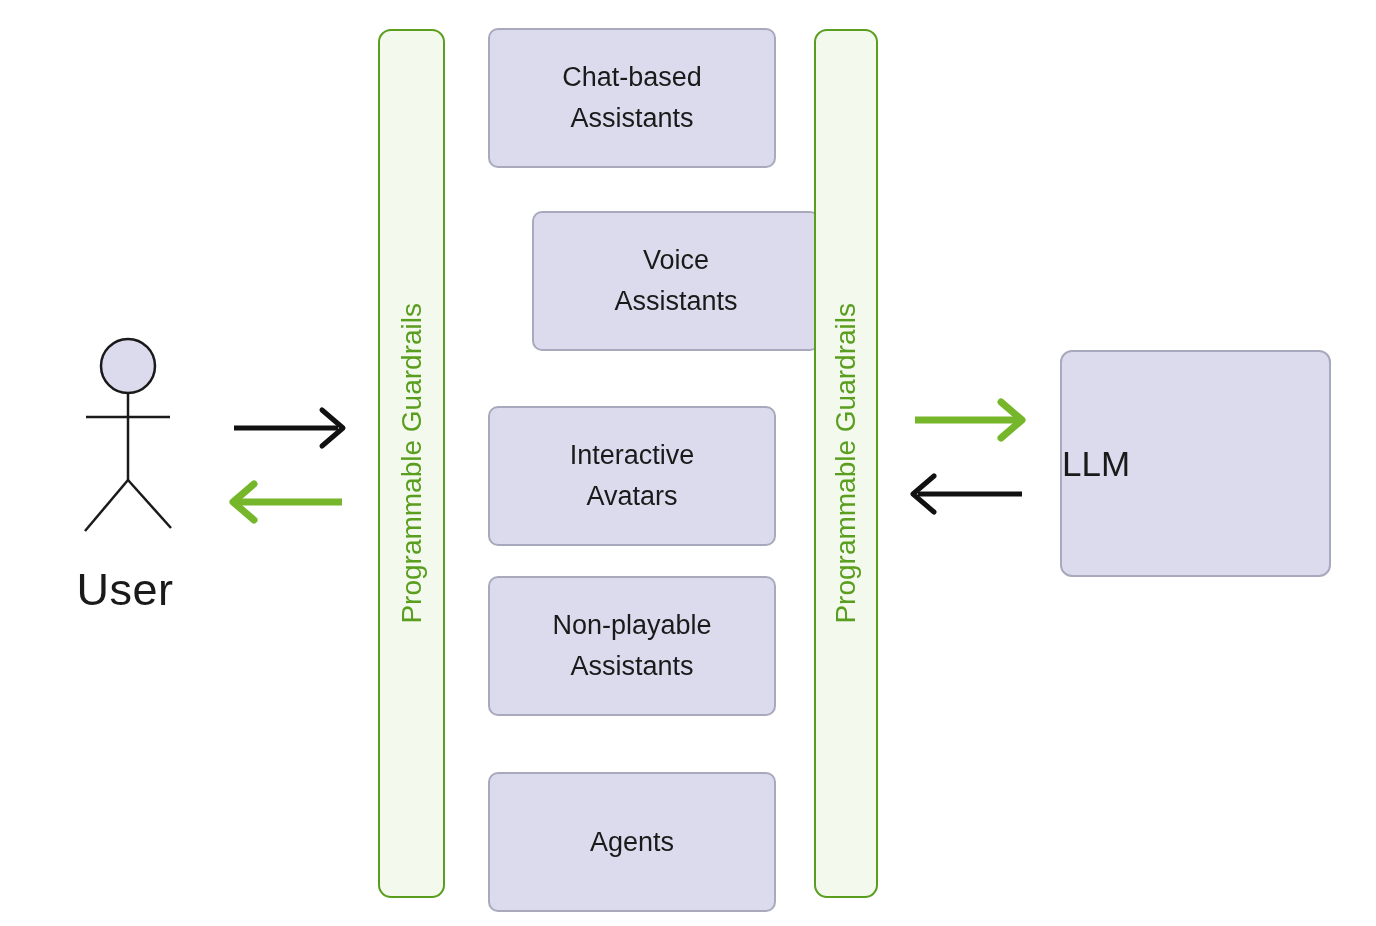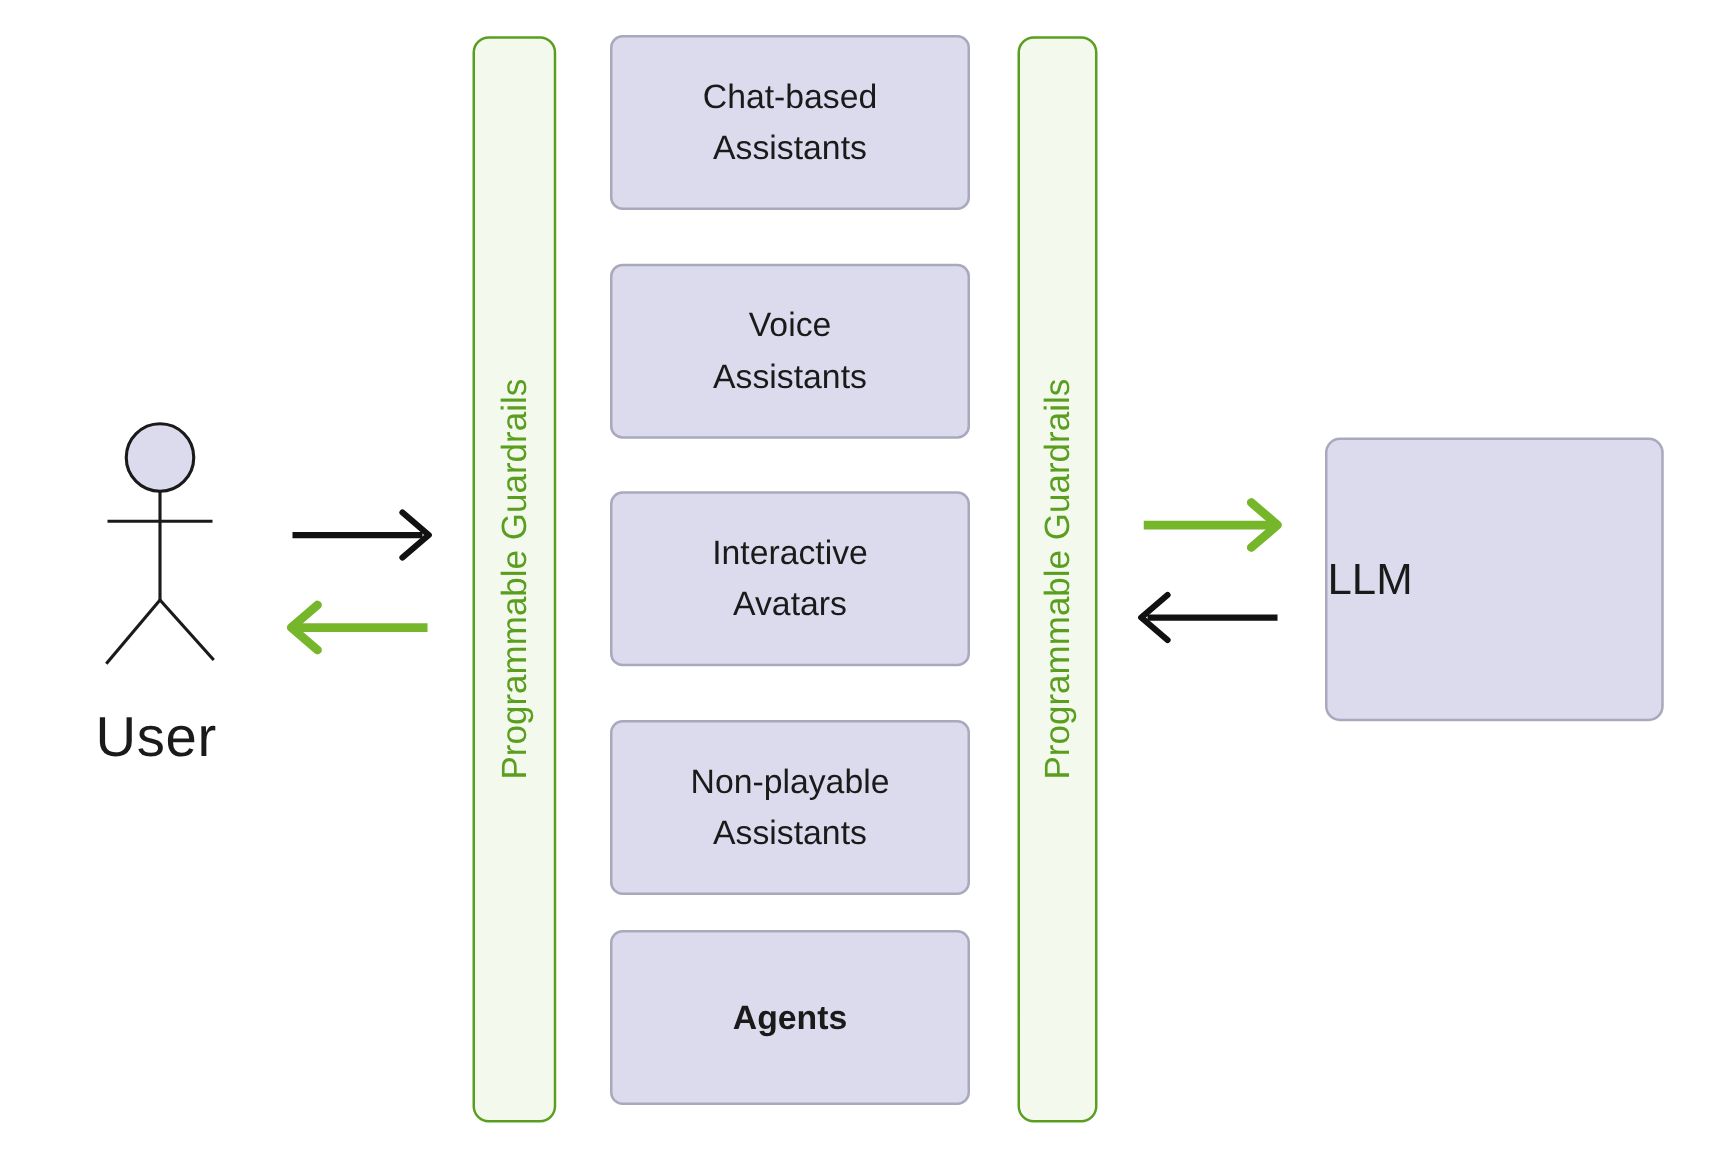--- a/index.html
+++ b/index.html
@@ -47,24 +47,24 @@
   .appbox{
     position:absolute;left:488px;width:288px;height:140px;
     background:var(--box-fill);
     border:2px solid var(--box-border);
     border-radius:10px;
     display:flex;flex-direction:column;align-items:center;justify-content:center;
     font-size:27px;line-height:41px;color:var(--text-color);
     text-align:center;
   }
   .appbox-1{top:28px;}
-  .appbox-2{top:211px;}
-  .appbox-3{top:393px;}
+  .appbox-2{top:211px;margin-left:44px;}
+  .appbox-3{top:406px;}
   .appbox-4{top:576px;}
-  .appbox-5{top:744px;font-weight:bold;}
+  .appbox-5{top:772px;}
   
   .llm-box{
     position:absolute;left:1060px;top:350px;width:271px;height:227px;
     background:var(--box-fill);
     border:2px solid var(--box-border);
     border-radius:12px;
     display:flex;align-items:center;justify-content:flex-start;
     font-size:35px;color:var(--text-color);
   }
   

